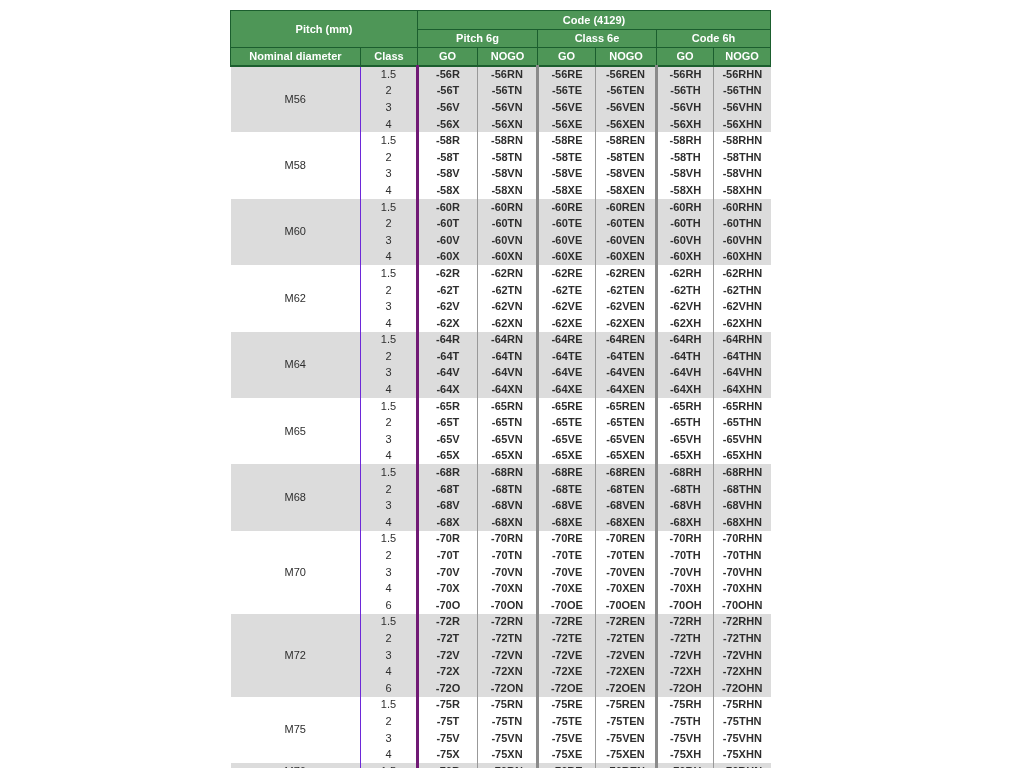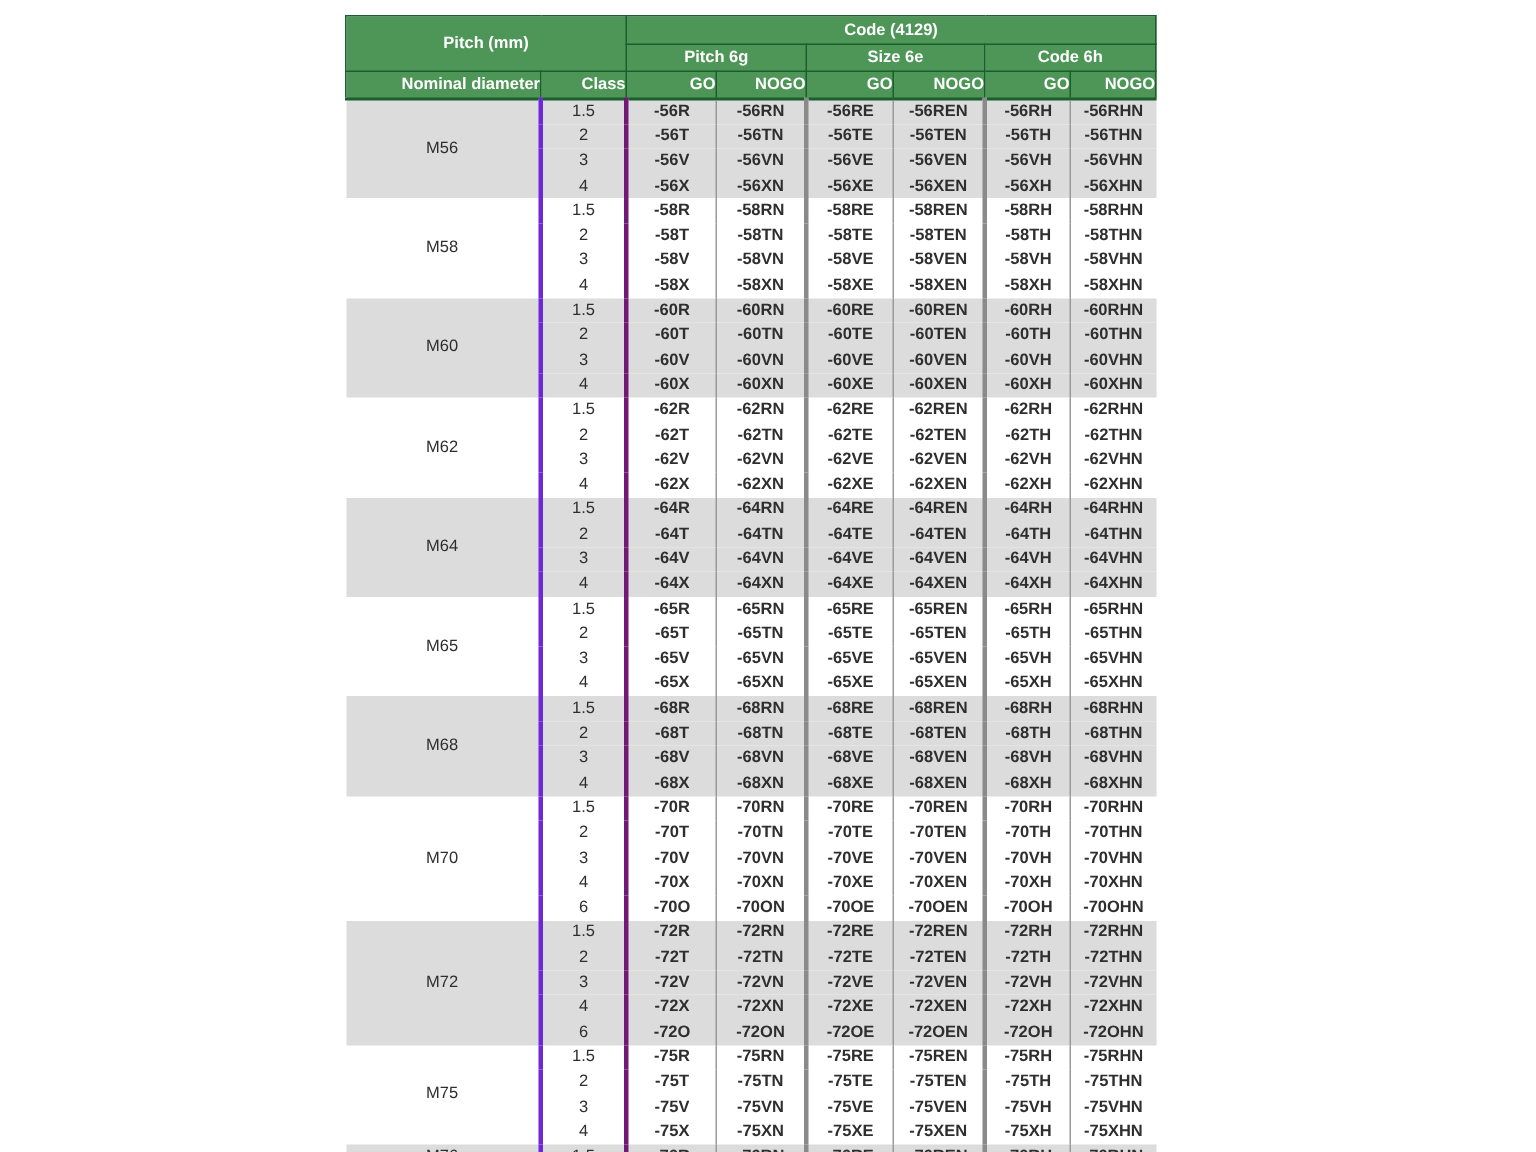--- a/index.html
+++ b/index.html
@@ -25,36 +25,36 @@
     color: #ffffff;
     font-weight: bold;
     font-size: 11px;
     border: 1px solid #1b5e2e;
     padding: 0;
     text-align: center;
     line-height: 1;
   }
   tr.h1 th { height: 18px; }
   tr.h2 th { height: 17px; }
-  tr.h3 th { height: 17px; text-align: right; }
+  tr.h3 th { height: 17px; }
   thead tr.h3 th { border-bottom: 2px solid #1b5e2e; }
   
   tr.data { height: 16.6px; }
   tr.data td {
     padding: 0;
     text-align: center;
     vertical-align: middle;
     font-size: 11px;
     line-height: 1;
     color: #2e2e2e;
     white-space: nowrap;
   }
   tr.shaded td { background: #dcdcdc; }
   td.diam  { color: #333333; }
-  td.pitch { border-left: 3px solid #6d28d9; color: #333333; }
+  td.pitch { border-left: 1px solid #6d28d9; color: #333333; }
   td.code  { font-weight: bold; color: #1f1f1f; }
   td.c0 { border-left: 3px solid #701a75; }
   td.c1, td.c3, td.c5 { border-left: 1px solid #999999; }
   td.c2, td.c4 { border-left: 3px solid #8a8a8a; }
 </style>
 </head>
 <body>
 
 <table id="gauge-table">
   <colgroup>
@@ -67,21 +67,21 @@
     <col style="width:57px">
     <col style="width:57px">
   </colgroup>
   <thead>
     <tr class="h1">
       <th colspan="2" rowspan="2">Pitch (mm)</th>
       <th colspan="6">Code (4129)</th>
     </tr>
     <tr class="h2">
       <th colspan="2">Pitch 6g</th>
-      <th colspan="2">Size 6e</th>
+      <th colspan="2">Class 6e</th>
       <th colspan="2">Code 6h</th>
     </tr>
     <tr class="h3">
       <th>Nominal diameter</th>
       <th>Class</th>
       <th>GO</th>
       <th>NOGO</th>
       <th>GO</th>
       <th>NOGO</th>
       <th>GO</th>

